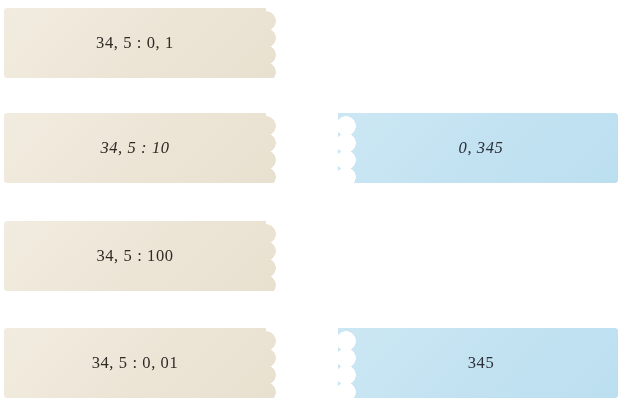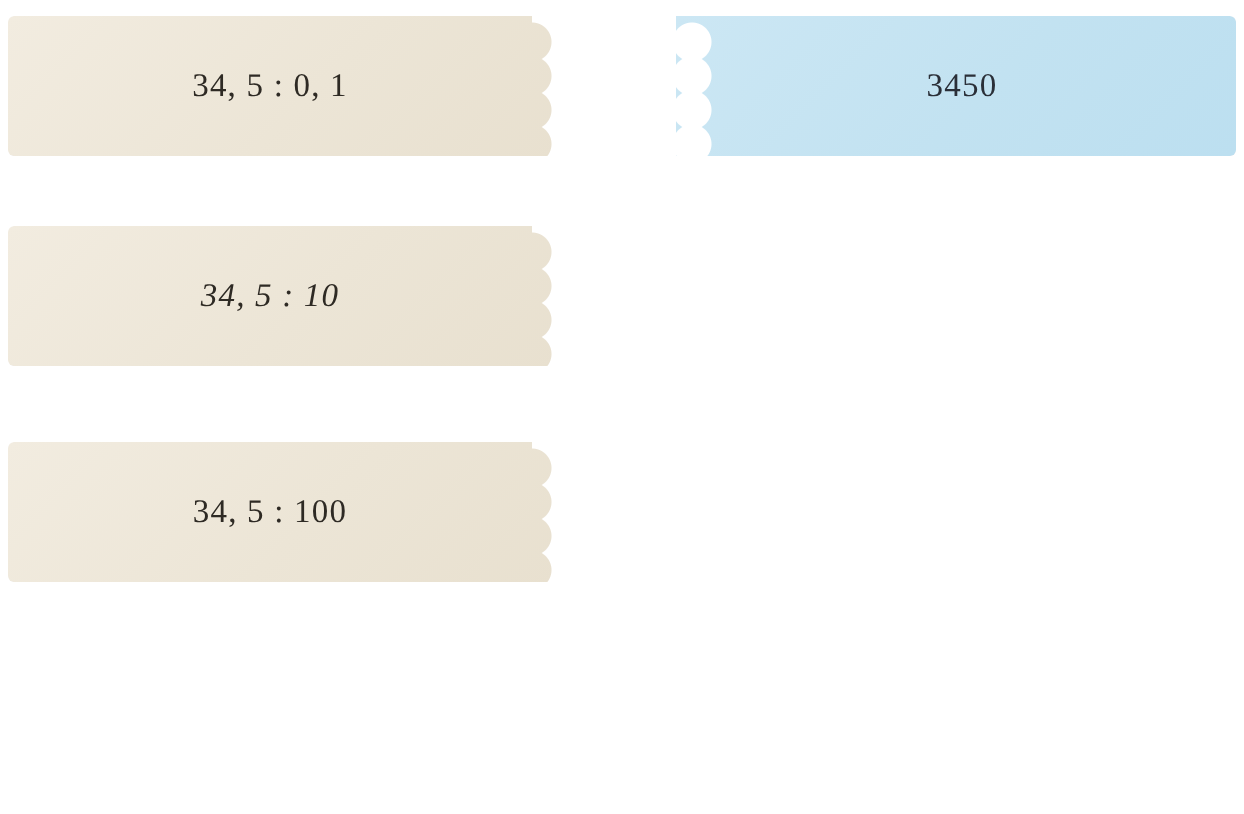--- a/index.html
+++ b/index.html
@@ -116,31 +116,39 @@
 </style>
 </head>
 <body>
 
 <div id="board">
 
   <div class="row" style="top:8px;">
     <div class="card card-left">
       <span class="card-text">34, 5 : 0, 1</span>
     </div>
-    <div class="card card-right">
-      <span class="card-text">3450</span>
-    </div>
   </div>
 
   <div class="row" style="top:113px;font-style:italic;">
     <div class="card card-left">
       <span class="card-text">34, 5 : 10</span>
+    </div>
+    <div class="card card-right">
+      <span class="card-text">0, 345</span>
     </div>
   </div>
 
   <div class="row" style="top:221px;text-decoration:underline;">
     <div class="card card-left">
       <span class="card-text">34, 5 : 100</span>
     </div>
   </div>
 
+  <div class="row" style="top:328px;">
+    <div class="card card-left">
+      <span class="card-text">34, 5 : 0, 01</span>
+    </div>
+    <div class="card card-right">
+      <span class="card-text">345</span>
+    </div>
+  </div>
 
 </div>
 
 </body></html>

